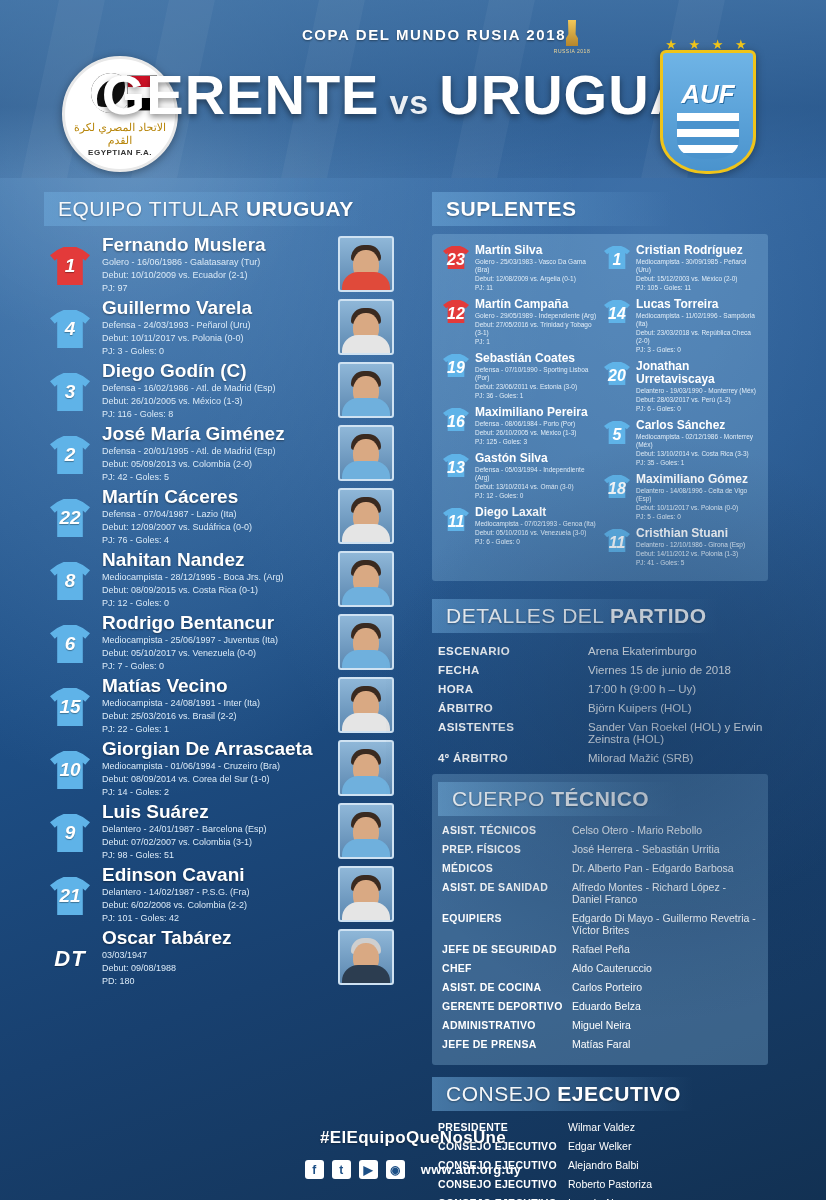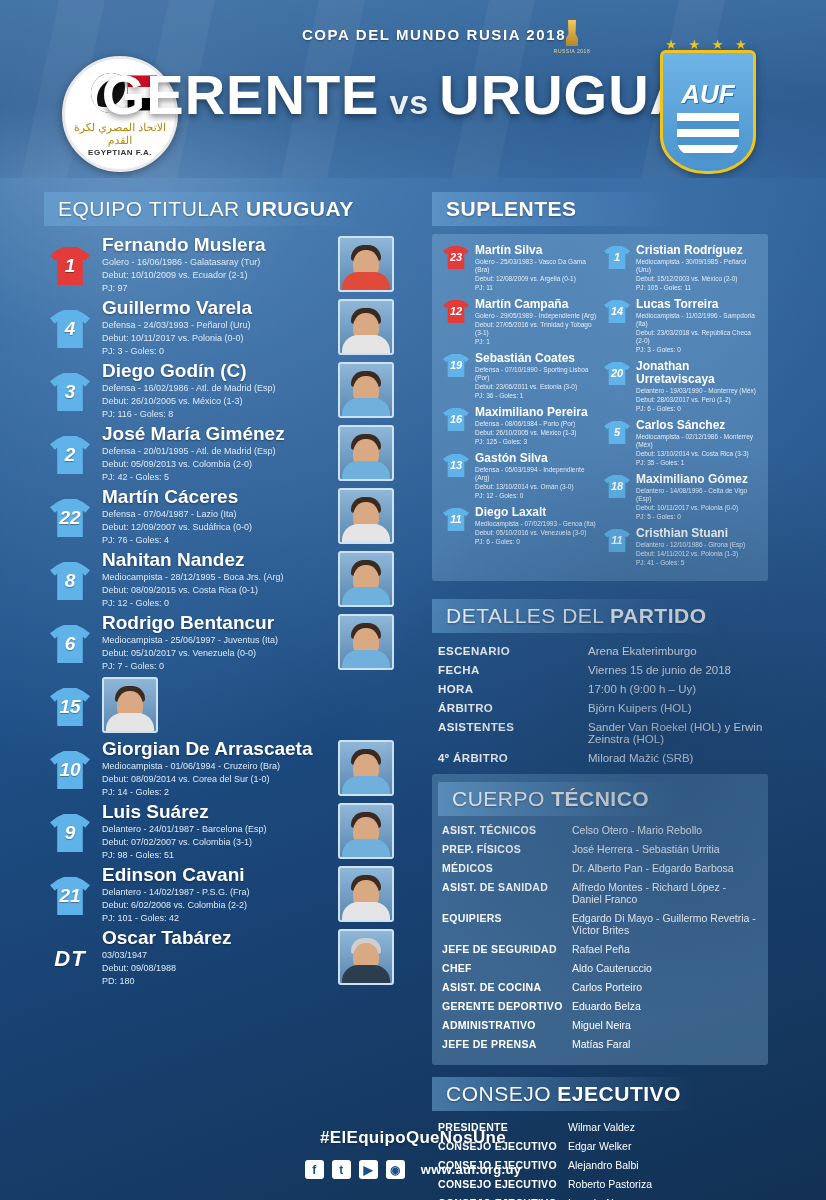--- a/index.html
+++ b/index.html
@@ -156,21 +156,21 @@
   .panel { background: rgba(150,200,235,0.30); border-radius:3px; padding:10px 10px 8px 10px; }
   .subs-grid { display:flex; gap:6px; }
   .subs-col { flex:1 1 50%; }
   .sub { display:flex; align-items:flex-start; margin-bottom:6px; }
   .sub .shirt-s { flex:0 0 28px; width:28px; height:26px; position:relative; margin-right:5px; }
   .sub .shirt-s .body {
     position:absolute; left:1px; top:2px; width:26px; height:23px; background:#5fb3e8;
     clip-path: polygon(18% 8%, 34% 0, 66% 0, 82% 8%, 100% 22%, 88% 36%, 82% 30%, 82% 100%, 18% 100%, 18% 30%, 12% 36%, 0 22%);
   }
   .sub .shirt-s.gk .body { background:#e33a3a; }
-  .sub .shirt-s .num { position:absolute; left:0; right:0; top:7px; text-align:center; color:#fff; font-size:11px; font-weight:bold; font-style:italic; }
+  .sub .shirt-s .num { position:absolute; left:0; right:0; top:7px; text-align:center; color:#fff; font-size:16px; font-weight:bold; font-style:italic; }
   .sub .sinfo { flex:1 1 auto; }
   .sub .sname { color:#fff; font-size:12px; font-weight:bold; line-height:13px; }
   .sub .smeta { color:#e2eef8; font-size:6.5px; line-height:8px; margin-top:1px; }
 
   .details-rows { margin-top:6px; }
   .drow { display:flex; align-items:baseline; margin-bottom:7px; }
   .dlabel { flex:0 0 150px; color:#fff; font-size:11.5px; font-weight:bold; letter-spacing:.4px; }
   .dval { color:#fff; font-size:11.5px; }
 
   .staff-rows { margin-top:4px; }
@@ -337,20 +337,26 @@
           <div class="phead ">
             <div class="hair"></div>
             <div class="face"></div>
             <div class="torso"></div>
           </div>
         </div>
         <div class="player">
           <div class="shirt ">
             <div class="body"></div>
             <div class="num">15</div>
+          </div>
+          <div class="pinfo">
+            <div class="pname">Matías Vecino</div>
+            <div class="pmeta">Mediocampista - 24/08/1991 - Inter (Ita)</div>
+            <div class="pmeta">Debut: 25/03/2016 vs. Brasil (2-2)</div>
+            <div class="pmeta">PJ: 22 - Goles: 1</div>
           </div>
           <div class="phead alt">
             <div class="hair"></div>
             <div class="face"></div>
             <div class="torso"></div>
           </div>
         </div>
         <div class="player">
           <div class="shirt ">
             <div class="body"></div>

